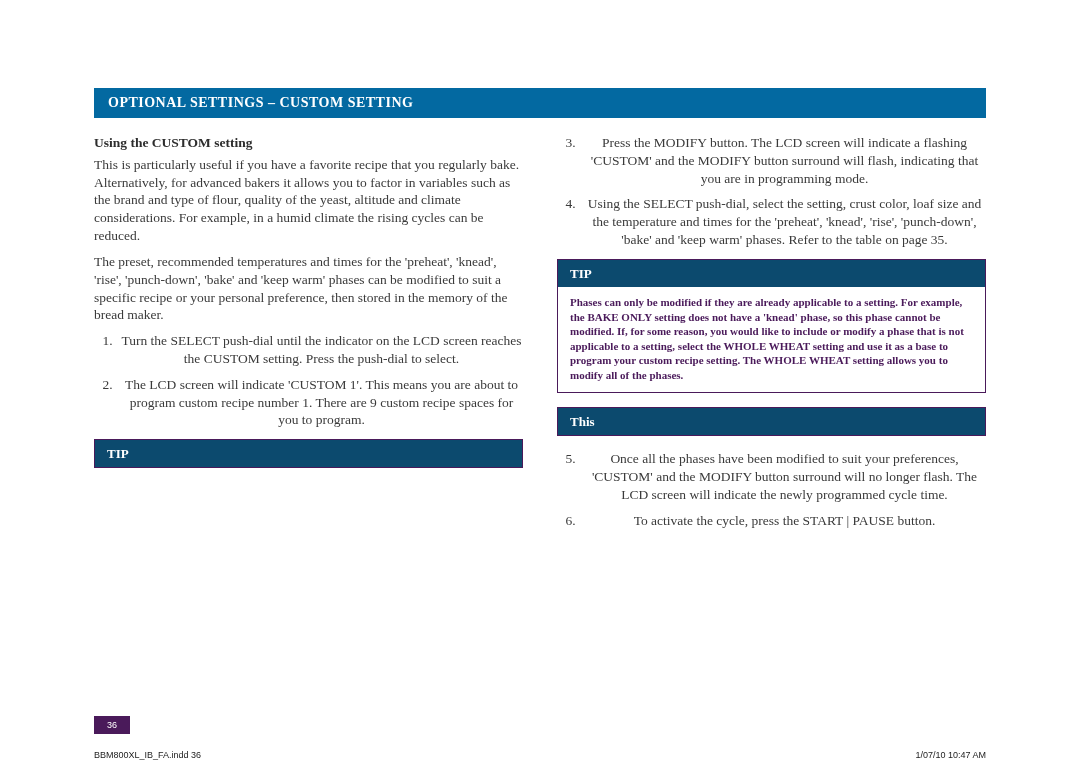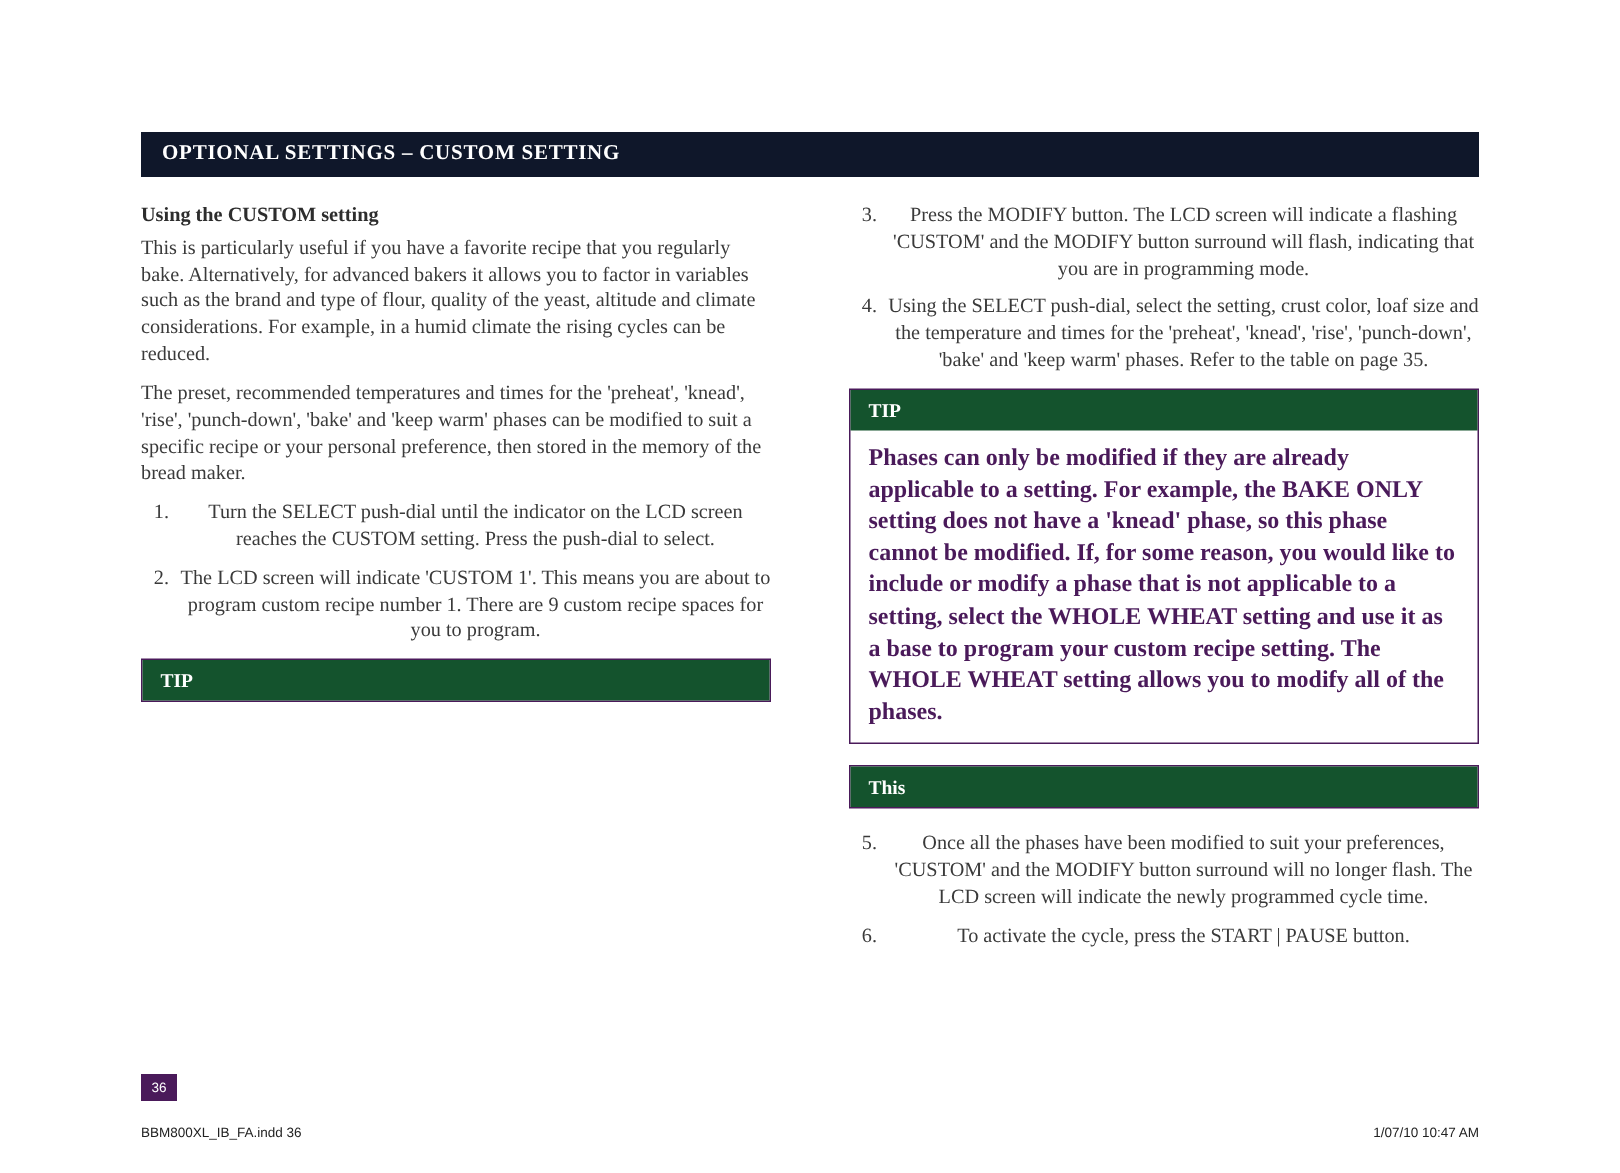--- a/index.html
+++ b/index.html
@@ -12,30 +12,30 @@
     color: #3a3a3a;
   }
   .page {
     width: 1080px;
     height: 782px;
     position: relative;
     box-sizing: border-box;
     padding: 88px 94px 0 94px;
   }
   .banner {
-    background: #0f172a;
+    background: #0369a1;
     color: #fff;
     font-weight: bold;
     font-size: 14px;
     padding: 7px 14px;
     letter-spacing: 0.5px;
   }
   .columns {
     display: flex;
-    gap: 52px;
+    gap: 34px;
     margin-top: 16px;
     font-size: 13.5px;
     line-height: 1.32;
   }
   .col {
     flex: 1 1 0;
   }
   .subhead {
     font-weight: bold;
     color: #2d2d2d;
@@ -52,38 +52,38 @@
   }
   ol.steps li {
     padding-left: 4px;
     margin-bottom: 8px;
   }
   .callout {
     border: 1px solid #4a1a5a;
     margin: 6px 0 14px 0;
   }
   .callout-head {
-    background: #14532d;
+    background: #0c4a6e;
     color: #fff;
     font-weight: bold;
     font-size: 13px;
     padding: 5px 12px;
   }
   .callout-body {
     color: #4a1a5a;
     font-weight: bold;
-    font-size: 16px;
+    font-size: 11px;
     padding: 8px 12px 10px 12px;
     line-height: 1.32;
   }
   .pagenum {
     position: absolute;
     left: 94px;
     bottom: 48px;
-    width: 24px;
+    width: 36px;
     height: 18px;
     background: #4a1a5a;
     color: #fff;
     font-family: Arial, sans-serif;
     font-size: 9px;
     display: flex;
     align-items: center;
     justify-content: center;
   }
   .footer {

